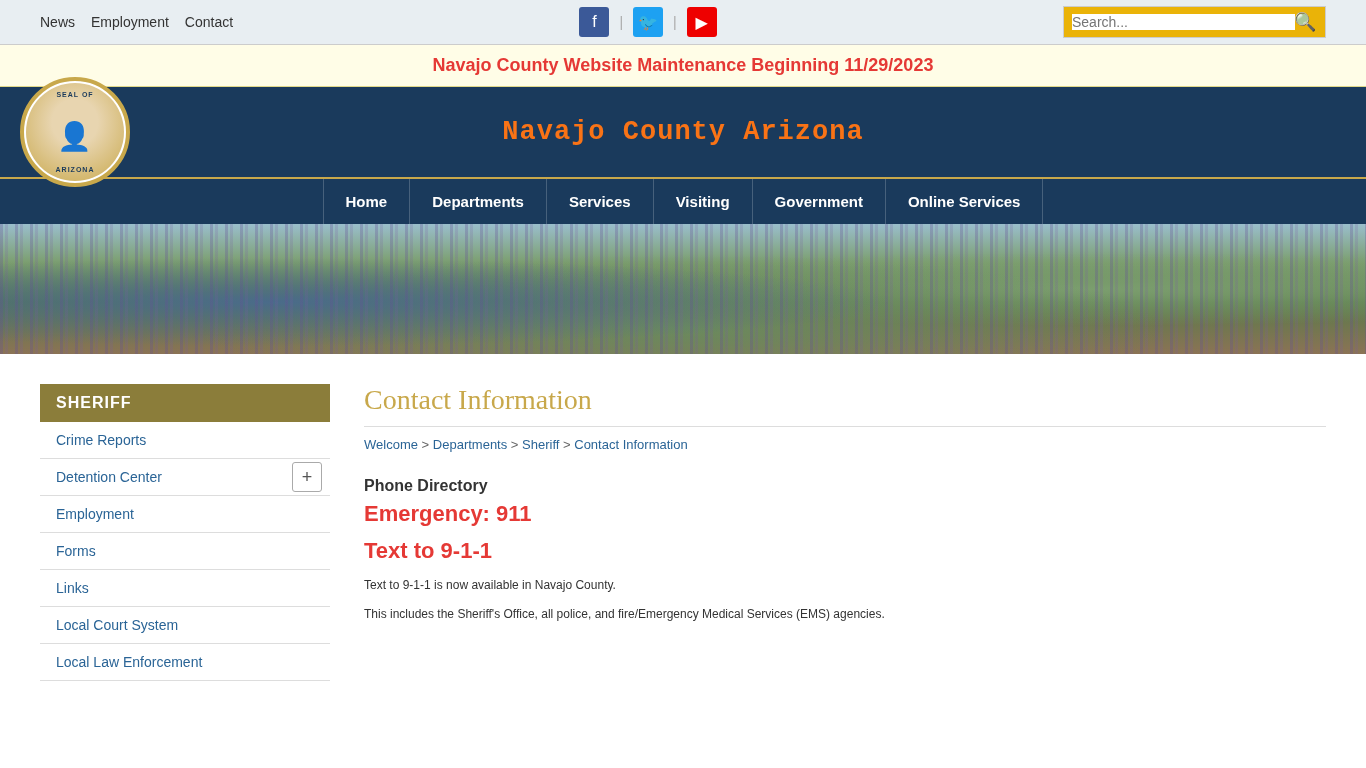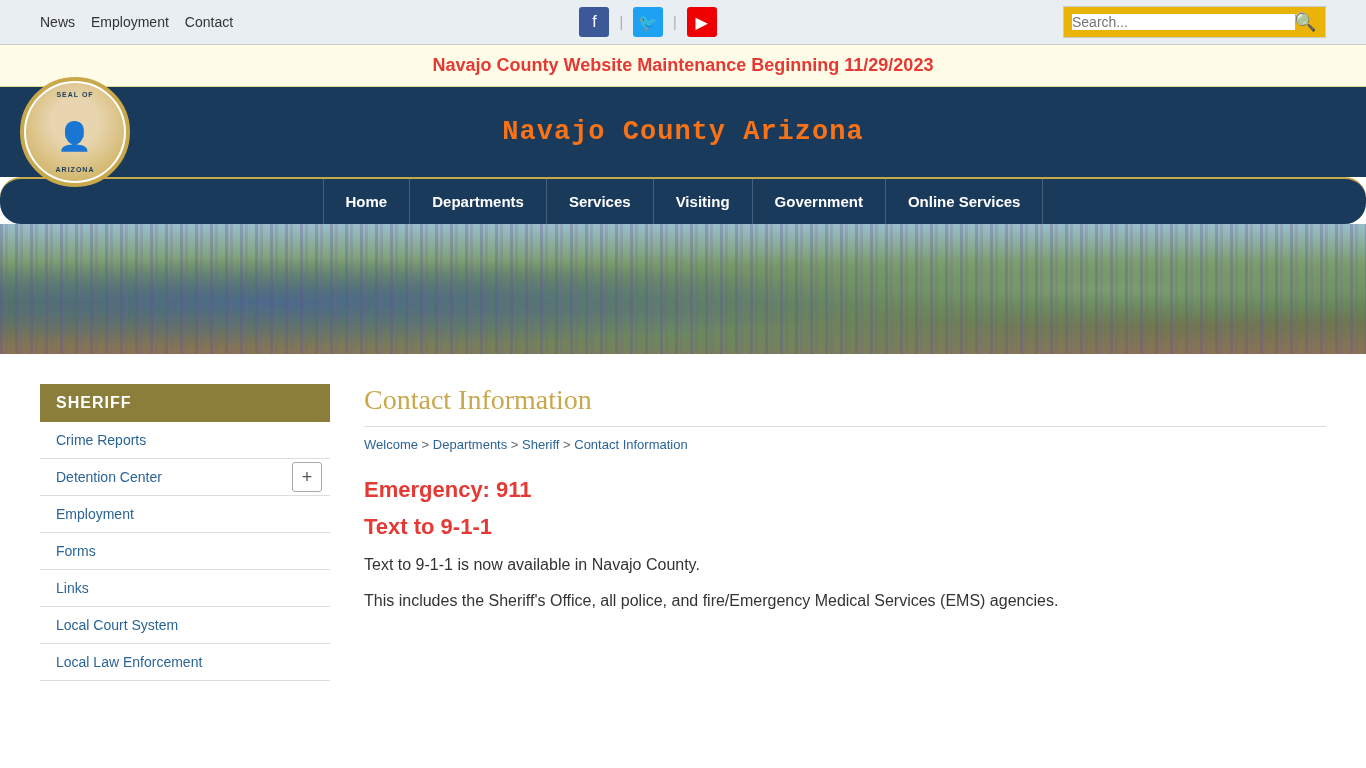--- a/index.html
+++ b/index.html
@@ -93,21 +93,20 @@
     .site-title {
       color: #f97316; font-size: 27px; font-weight: bold;
       font-family: Liberation Mono, monospace; letter-spacing: 1px;
     }
 
     
     .main-nav {
       background: #1a3a5c;
       display: flex; align-items: flex-end; justify-content: center;
       border-top: 2px solid #c8a84b;
-      border-radius: 21px;
     }
     .main-nav a {
       color: #fff; text-decoration: none; font-size: 15px; font-weight: bold;
       padding: 14px 22px; display: inline-block;
       border-right: 1px solid rgba(255,255,255,0.2);
     }
     .main-nav a:first-child { border-left: 1px solid rgba(255,255,255,0.2); }
 
     
     .hero {
@@ -193,21 +192,21 @@
     }
     .emergency-text {
       color: #e53935; font-size: 22px; font-weight: bold;
       margin-bottom: 11px;
     }
     .text-to-911-title {
       color: #e53935; font-size: 22px; font-weight: bold;
       margin-bottom: 12px;
     }
     .body-text {
-      color: #333; font-size: 16px; line-height: 1.6;
+      color: #333; font-size: 12px; line-height: 1.6;
       margin-bottom: 10px;
     }
   </style>
 </head>
 <body>
 
 <div class="top-bar">
   <nav class="top-bar-nav">
     <a href="#">News</a>
     <a href="#">Employment</a>
@@ -291,20 +290,21 @@
     <div class="breadcrumb">
       <a href="#">Welcome</a>
       <span> &gt; </span>
       <a href="#">Departments</a>
       <span> &gt; </span>
       <a href="#">Sheriff</a>
       <span> &gt; </span>
       <a href="#">Contact Information</a>
     </div>
 
+    <p class="section-label">Phone Directory</p>
     <p class="emergency-text">Emergency: 911</p>
 
     <h2 class="text-to-911-title">Text to 9-1-1</h2>
     <p class="body-text">Text to 9-1-1 is now available in Navajo County.</p>
     <p class="body-text">This includes the Sheriff's Office, all police, and fire/Emergency Medical Services (EMS) agencies.</p>
   </main>
 
 </div>
 
 </body></html>

